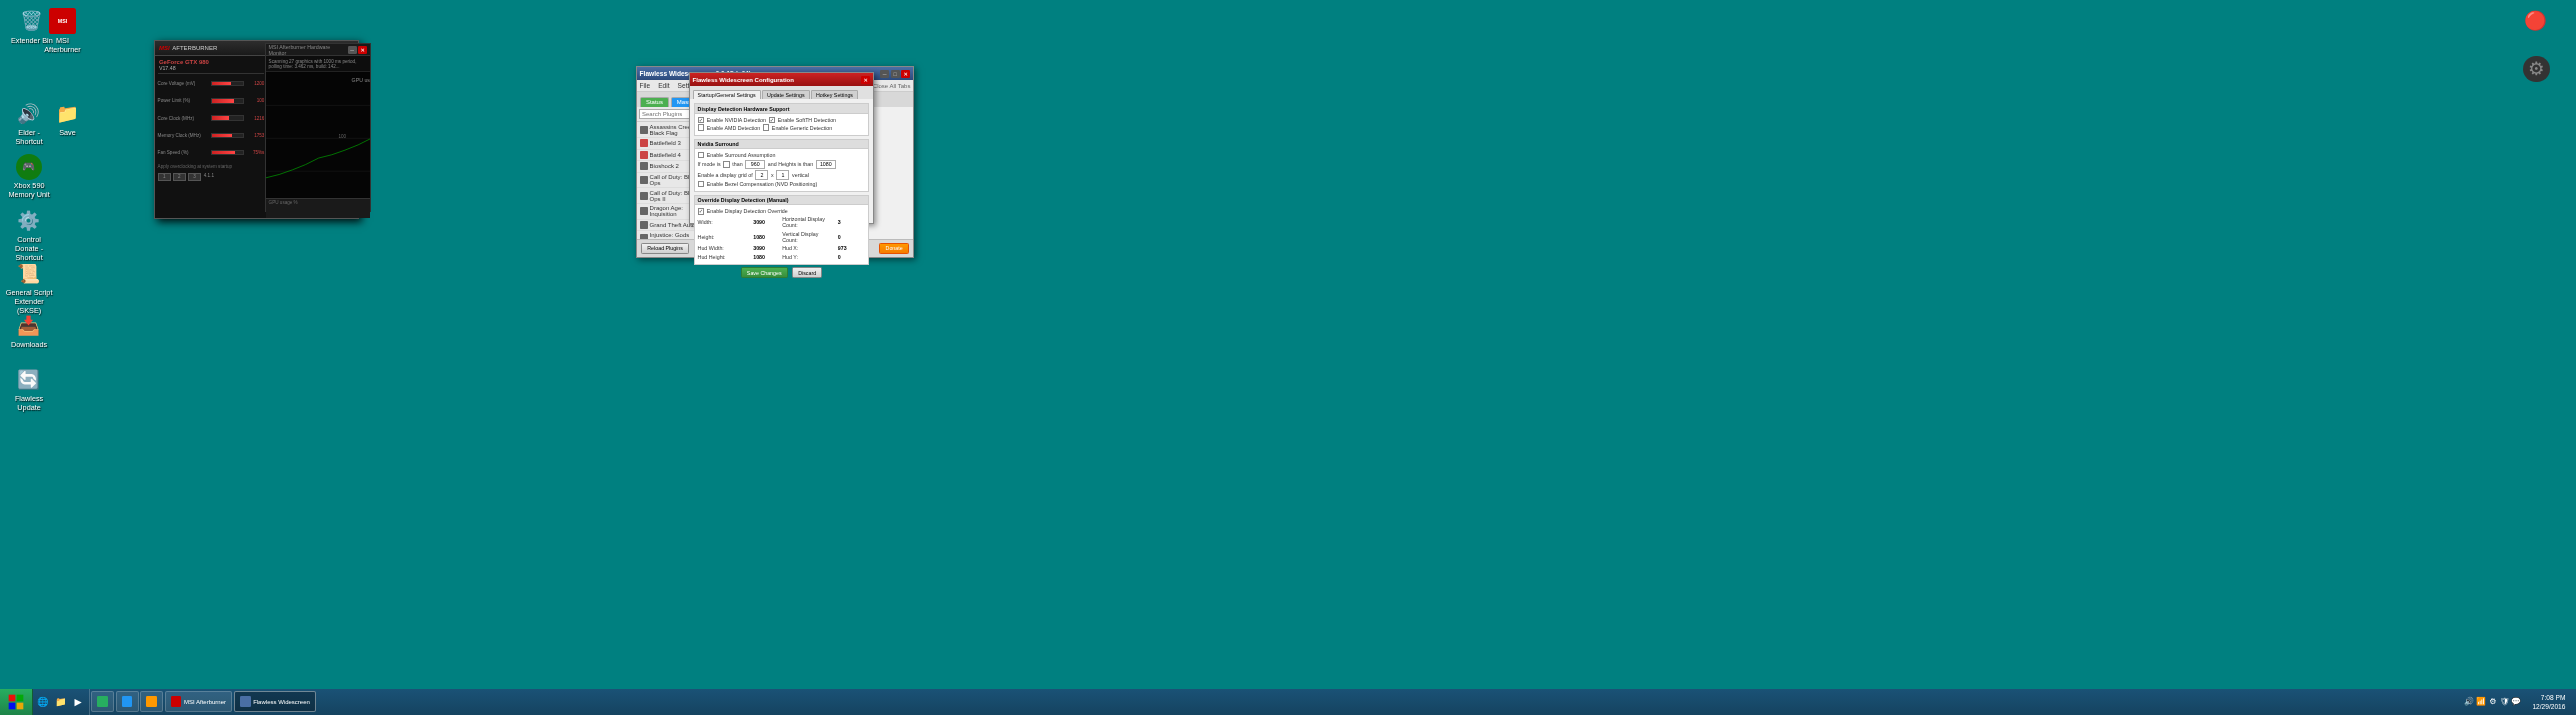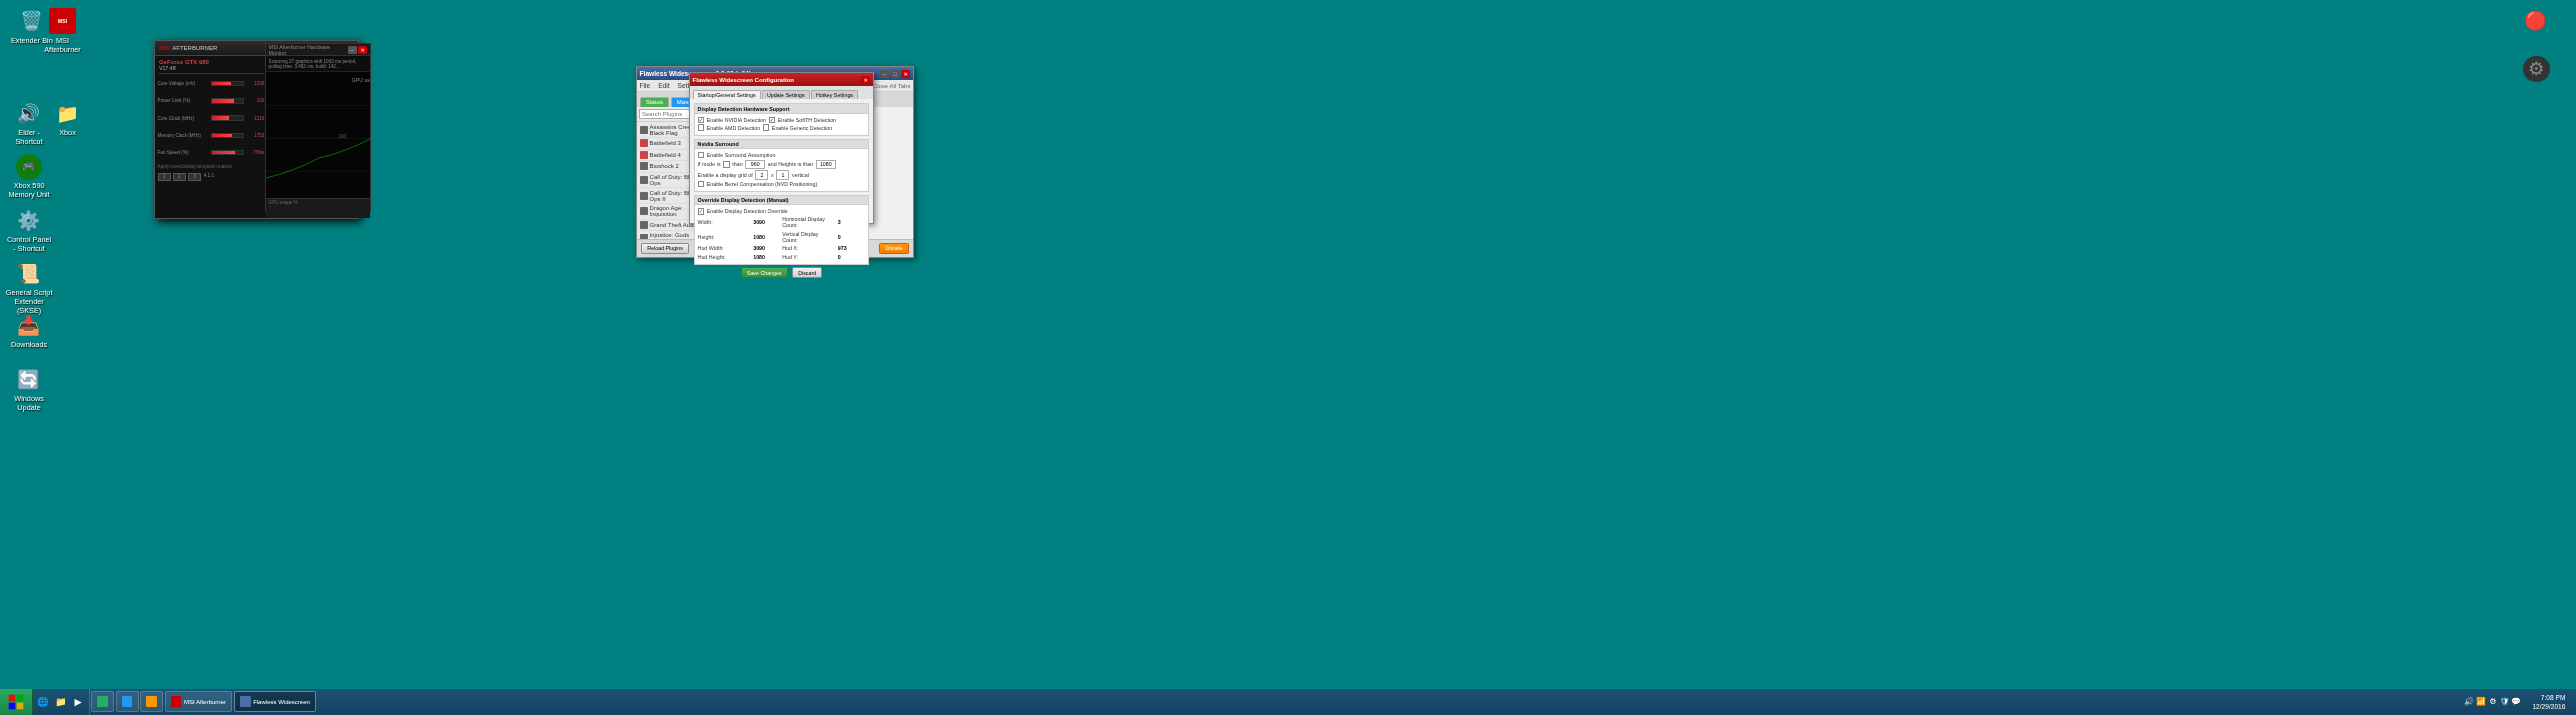--- a/index.html
+++ b/index.html
@@ -530,46 +530,46 @@
     <div class="icon-label">MSI Afterburner</div>
   </div>
 
   <div class="desktop-icon" style="top:98px;left:2.6px;">
     <div class="icon-img">🔊</div>
     <div class="icon-label">Elder - Shortcut</div>
   </div>
 
   <div class="desktop-icon" style="top:98px;left:41px;">
     <div class="icon-img">📁</div>
-    <div class="icon-label">Xbox</div>
+    <div class="icon-label">Save</div>
   </div>
 
   <div class="desktop-icon" style="top:151px;left:2.6px;">
     <div class="icon-img" style="background:#107c10;border-radius:50%;color:white;font-size:10.6px;">🎮</div>
     <div class="icon-label">Xbox 590 Memory Unit</div>
   </div>
 
   <div class="desktop-icon" style="top:205px;left:2.6px;">
     <div class="icon-img">⚙️</div>
-    <div class="icon-label">Control Panel - Shortcut</div>
+    <div class="icon-label">Control Donate - Shortcut</div>
   </div>
 
   <div class="desktop-icon" style="top:258px;left:2.6px;">
     <div class="icon-img">📜</div>
     <div class="icon-label">General Script Extender (SKSE)</div>
   </div>
 
   <div class="desktop-icon" style="top:310px;left:2.6px;">
     <div class="icon-img">📥</div>
     <div class="icon-label">Downloads</div>
   </div>
 
   <div class="desktop-icon" style="top:364px;left:2.6px;">
     <div class="icon-img">🔄</div>
-    <div class="icon-label">Windows Update</div>
+    <div class="icon-label">Flawless Update</div>
   </div>
 
   <div class="desktop-icon" style="top:5.3px;right:13.2px;position:absolute;">
     <div class="icon-img">🔴</div>
   </div>
   <div class="desktop-icon" style="top:53px;right:13.2px;position:absolute;">
     <div class="icon-img" style="width:26.5px;height:26.5px;background:#333;border-radius:50%;display:flex;align-items:center;justify-content:center;color:#888;">⚙</div>
   </div>
 
   <div class="ab-outer-window">

